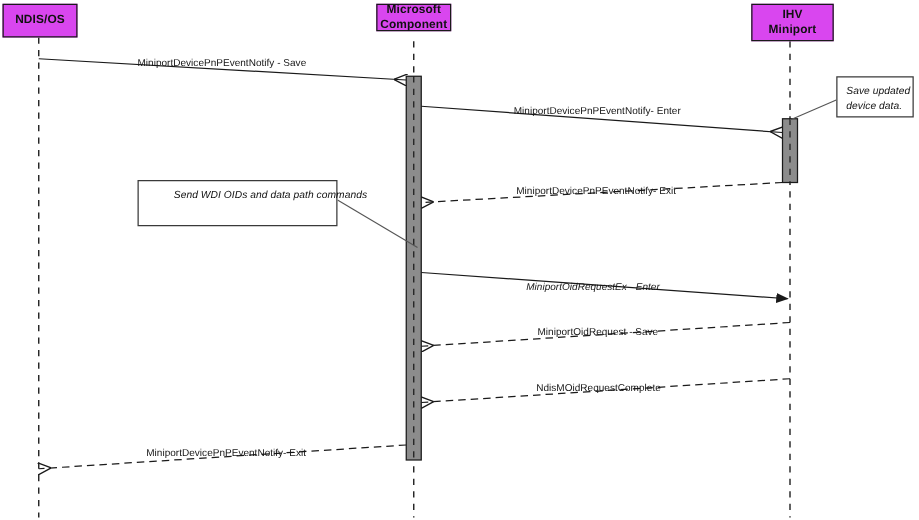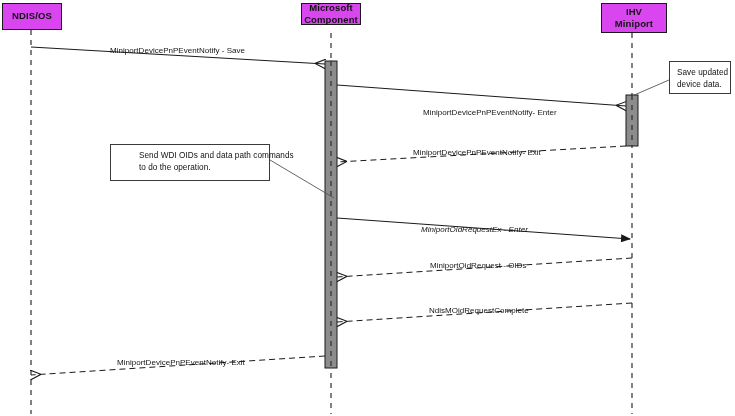--- a/index.html
+++ b/index.html
@@ -46,21 +46,21 @@
     position: absolute;
     box-sizing: border-box;
     border: 1px solid #3a3a3a;
     background: #ffffff;
     font-size: 8.2px;
     color: #111111;
     line-height: 1.5;
     padding: 5px 6px 5px 7px;
     letter-spacing: 0.05px;
   }
-  .note-box span { display: block; white-space: nowrap; }
+  .note-box span { display: block; white-space: nowrap; font-style: italic; }
   .msg-label {
     position: absolute;
     font-size: 8px;
     color: #151515;
     white-space: nowrap;
     letter-spacing: 0.02px;
     background: transparent;
   }
 </style>
 </head>
@@ -112,30 +112,29 @@
         <span>Component</span>
       </div>
       <div class="actor-box" style="left: 601px; top: 3px; width: 66px; height: 30px;">
         <span>IHV</span>
         <span>Miniport</span>
       </div>
     </div>
   <div id="notes-layer">
       <div class="note-box" style="left: 110px; top: 144px; width: 160px; height: 37px; padding-left: 28px;">
         <span>Send WDI OIDs and data path commands</span>
-        <span>to do the operation.</span>
       </div>
       <div class="note-box" style="left: 669px; top: 61px; width: 62px; height: 33px;">
         <span>Save updated</span>
         <span>device data.</span>
       </div>
     </div>
   <div id="labels-layer">
       <div class="msg-label" style="left: 110px; top: 46px;">MiniportDevicePnPEventNotify - Save</div>
-      <div class="msg-label" style="left: 423px; top: 84px; margin-top: 24px;">MiniportDevicePnPEventNotify- Enter</div>
+      <div class="msg-label" style="left: 411px; top: 84px;">MiniportDevicePnPEventNotify- Enter</div>
       <div class="msg-label" style="left: 413px; top: 148px;">MiniportDevicePnPEventNotify- Exit</div>
       <div class="msg-label" style="left: 421px; top: 225px; font-style: italic;">MiniportOidRequestEx - Enter</div>
-      <div class="msg-label" style="left: 430px; top: 261px;">MiniportOidRequest - OIDs</div>
+      <div class="msg-label" style="left: 430px; top: 261px;">MiniportOidRequest - Save</div>
       <div class="msg-label" style="left: 429px; top: 306px; text-align: center;">NdisMOidRequestComplete</div>
       <div class="msg-label" style="left: 117px; top: 358px;">MiniportDevicePnPEventNotify- Exit</div>
     </div>
 
 </div>
 
 </body></html>

